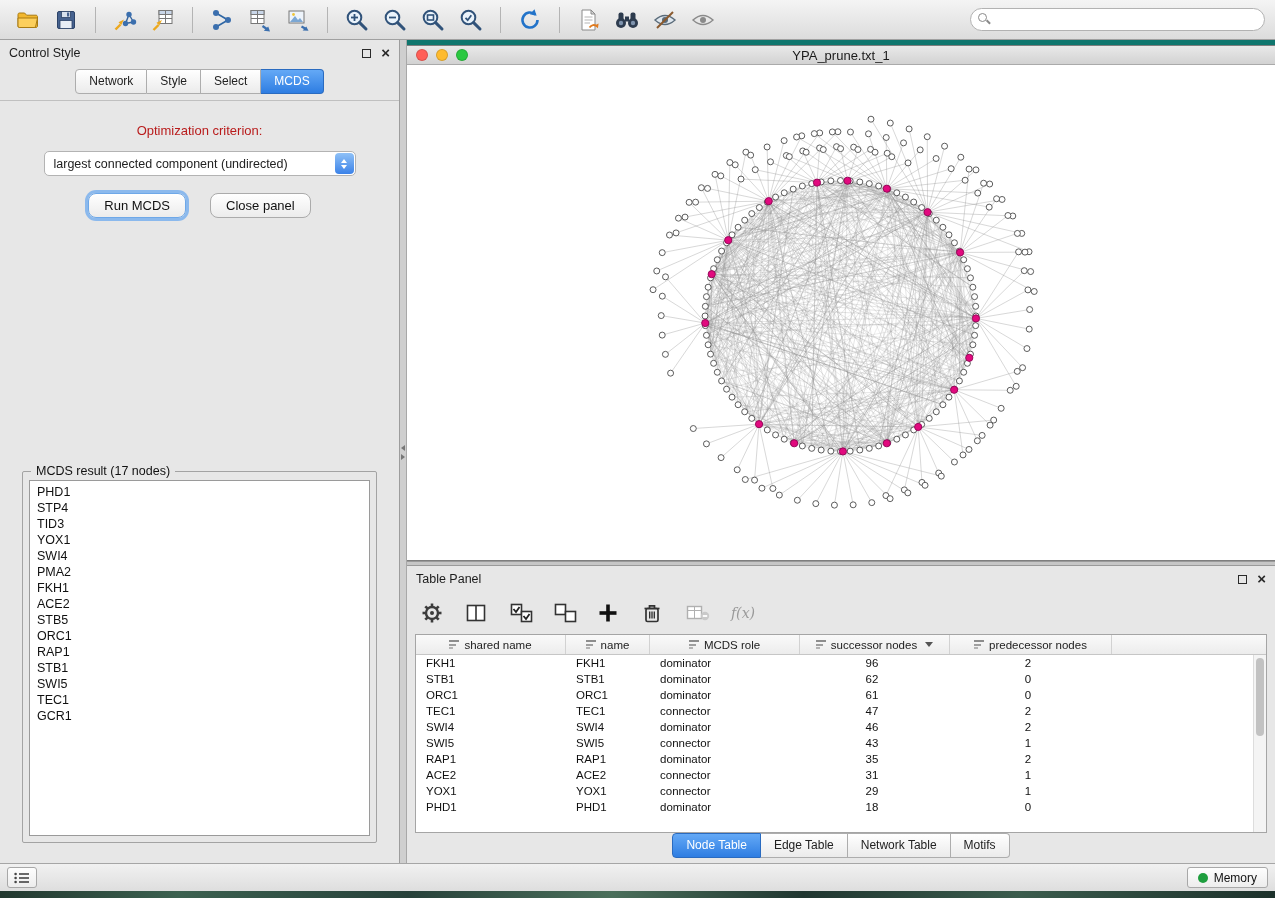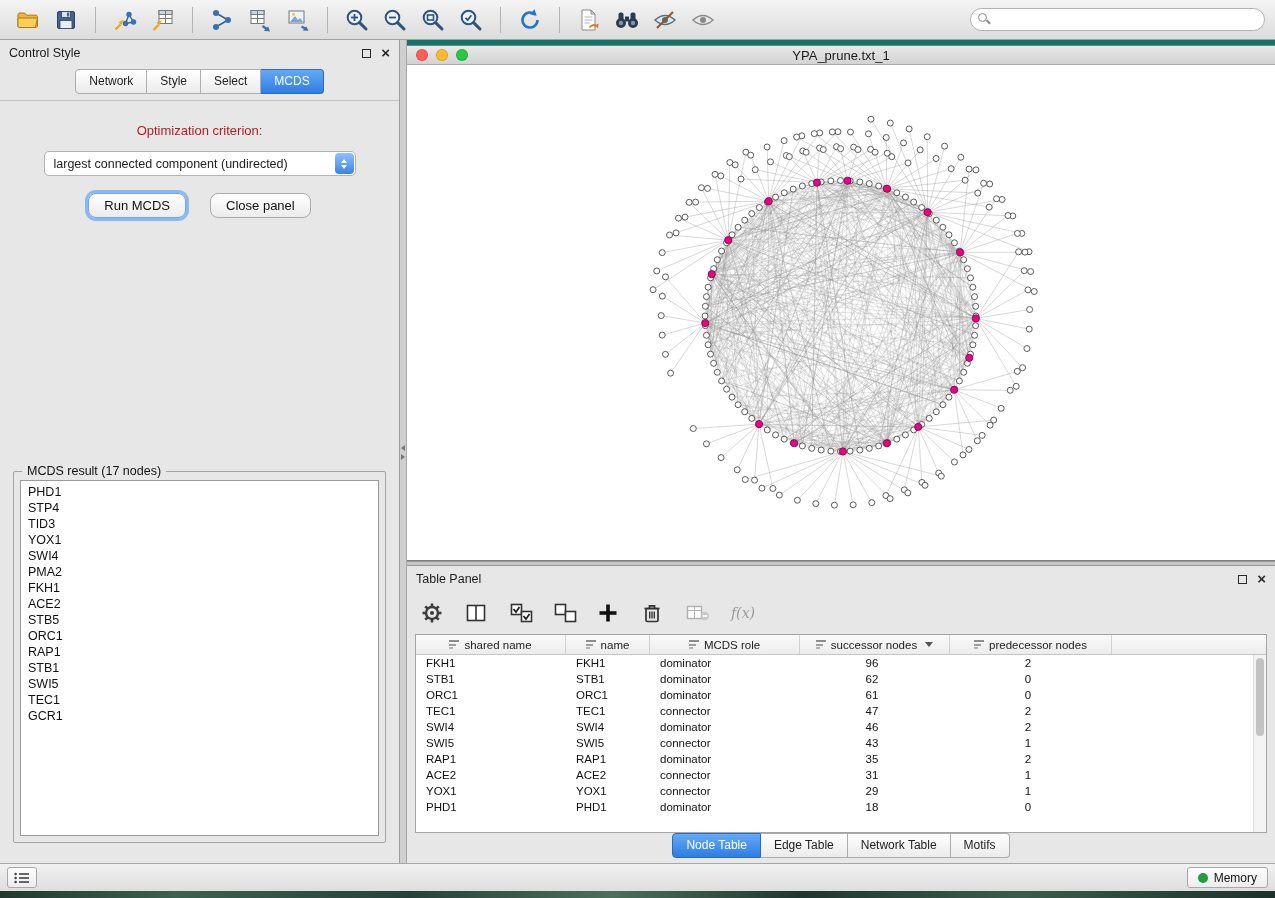--- a/index.html
+++ b/index.html
@@ -42,21 +42,21 @@
   .dropdown .stepper { position:absolute; right:1px; top:1px; bottom:1px; width:19px; border-radius:4px;
               background:linear-gradient(#8fc1f7,#3b82e8); display:flex; flex-direction:column; align-items:center; justify-content:center; gap:2px; }
   .stepper i { width:0; height:0; border-left:3.5px solid transparent; border-right:3.5px solid transparent; display:block; }
   .stepper .up { border-bottom:4.5px solid #fff; }
   .stepper .down { border-top:4.5px solid #fff; }
 
   .btn-row { margin-top:17px; display:flex; gap:24px; }
   .btn { font-size:13px; padding:4px 15px; background:linear-gradient(#ffffff,#ececec); border:1px solid #ababab; border-radius:8px; cursor:default; color:#111; }
   .btn.focused { box-shadow:0 0 0 3px rgba(100,165,240,.7); border-color:#6ea8e8; }
 
-  .fieldset { margin:auto 13px 20px; align-self:stretch; border:1px solid #a3a3a3; border-radius:2px; position:relative;
+  .fieldset { margin:auto 22px 20px; align-self:stretch; border:1px solid #a3a3a3; border-radius:2px; position:relative;
               height:372px; background:#e7e7e7; padding:8px 6px 6px; flex:none; }
   .fieldset .legend { position:absolute; top:-8px; left:8px; background:#e7e7e7; padding:0 5px; font-size:12.5px; color:#111; }
   .result-list { background:#fff; border:1px solid #9a9a9a; height:100%; overflow:hidden; padding:3px 7px; font-size:12.5px; line-height:16px; color:#111; }
 
   
   .v-splitter { width:7px; flex:none; background:#cfcfcf; border-right:1px solid #a8a8a8; position:relative; }
   .v-splitter .handle { position:absolute; top:405px; left:1px; display:flex; flex-direction:column; gap:3px; }
   .v-splitter .handle i { width:0; height:0; border-top:3px solid transparent; border-bottom:3px solid transparent; border-right:4px solid #777; display:block; }
   .v-splitter .handle i.r { transform:rotate(180deg); }
 

